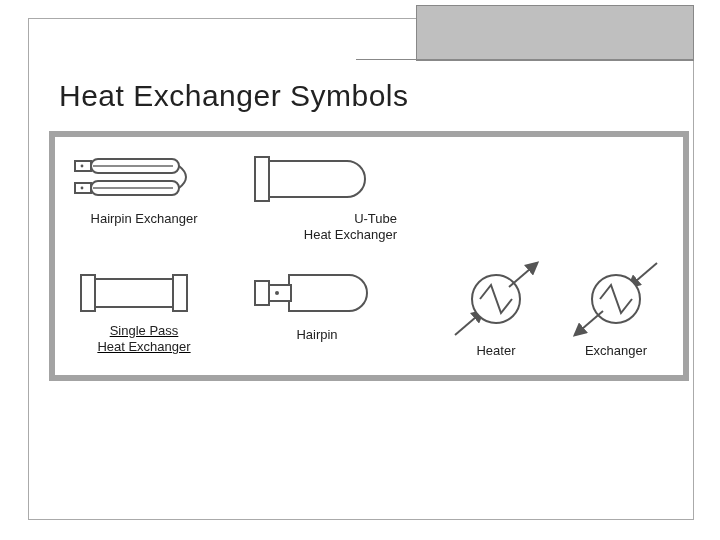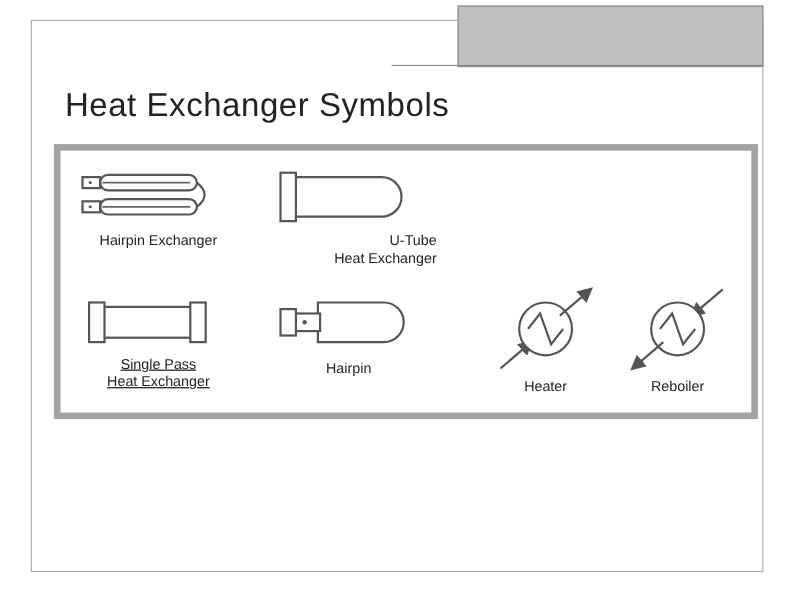--- a/index.html
+++ b/index.html
@@ -154,17 +154,17 @@
 
     <div class="cell" style="left:506px; top:120px; width:110px;">
       <svg width="110" height="92">
         <line x1="96" y1="6" x2="68" y2="30" class="arrow"></line>
         <g transform="translate(55,42)">
           <circle r="24" class="symfill"></circle>
           <path d="M-16,0 L-5,-14 L5,14 L16,0" class="sym"></path>
         </g>
         <line x1="42" y1="54" x2="14" y2="78" class="arrow"></line>
       </svg>
-      <div class="label" style="margin-top:-6px">Reboiler</div>
+      <div class="label" style="margin-top:-6px">Exchanger</div>
     </div>
 
   </div>
 </div>
 
 </body></html>

